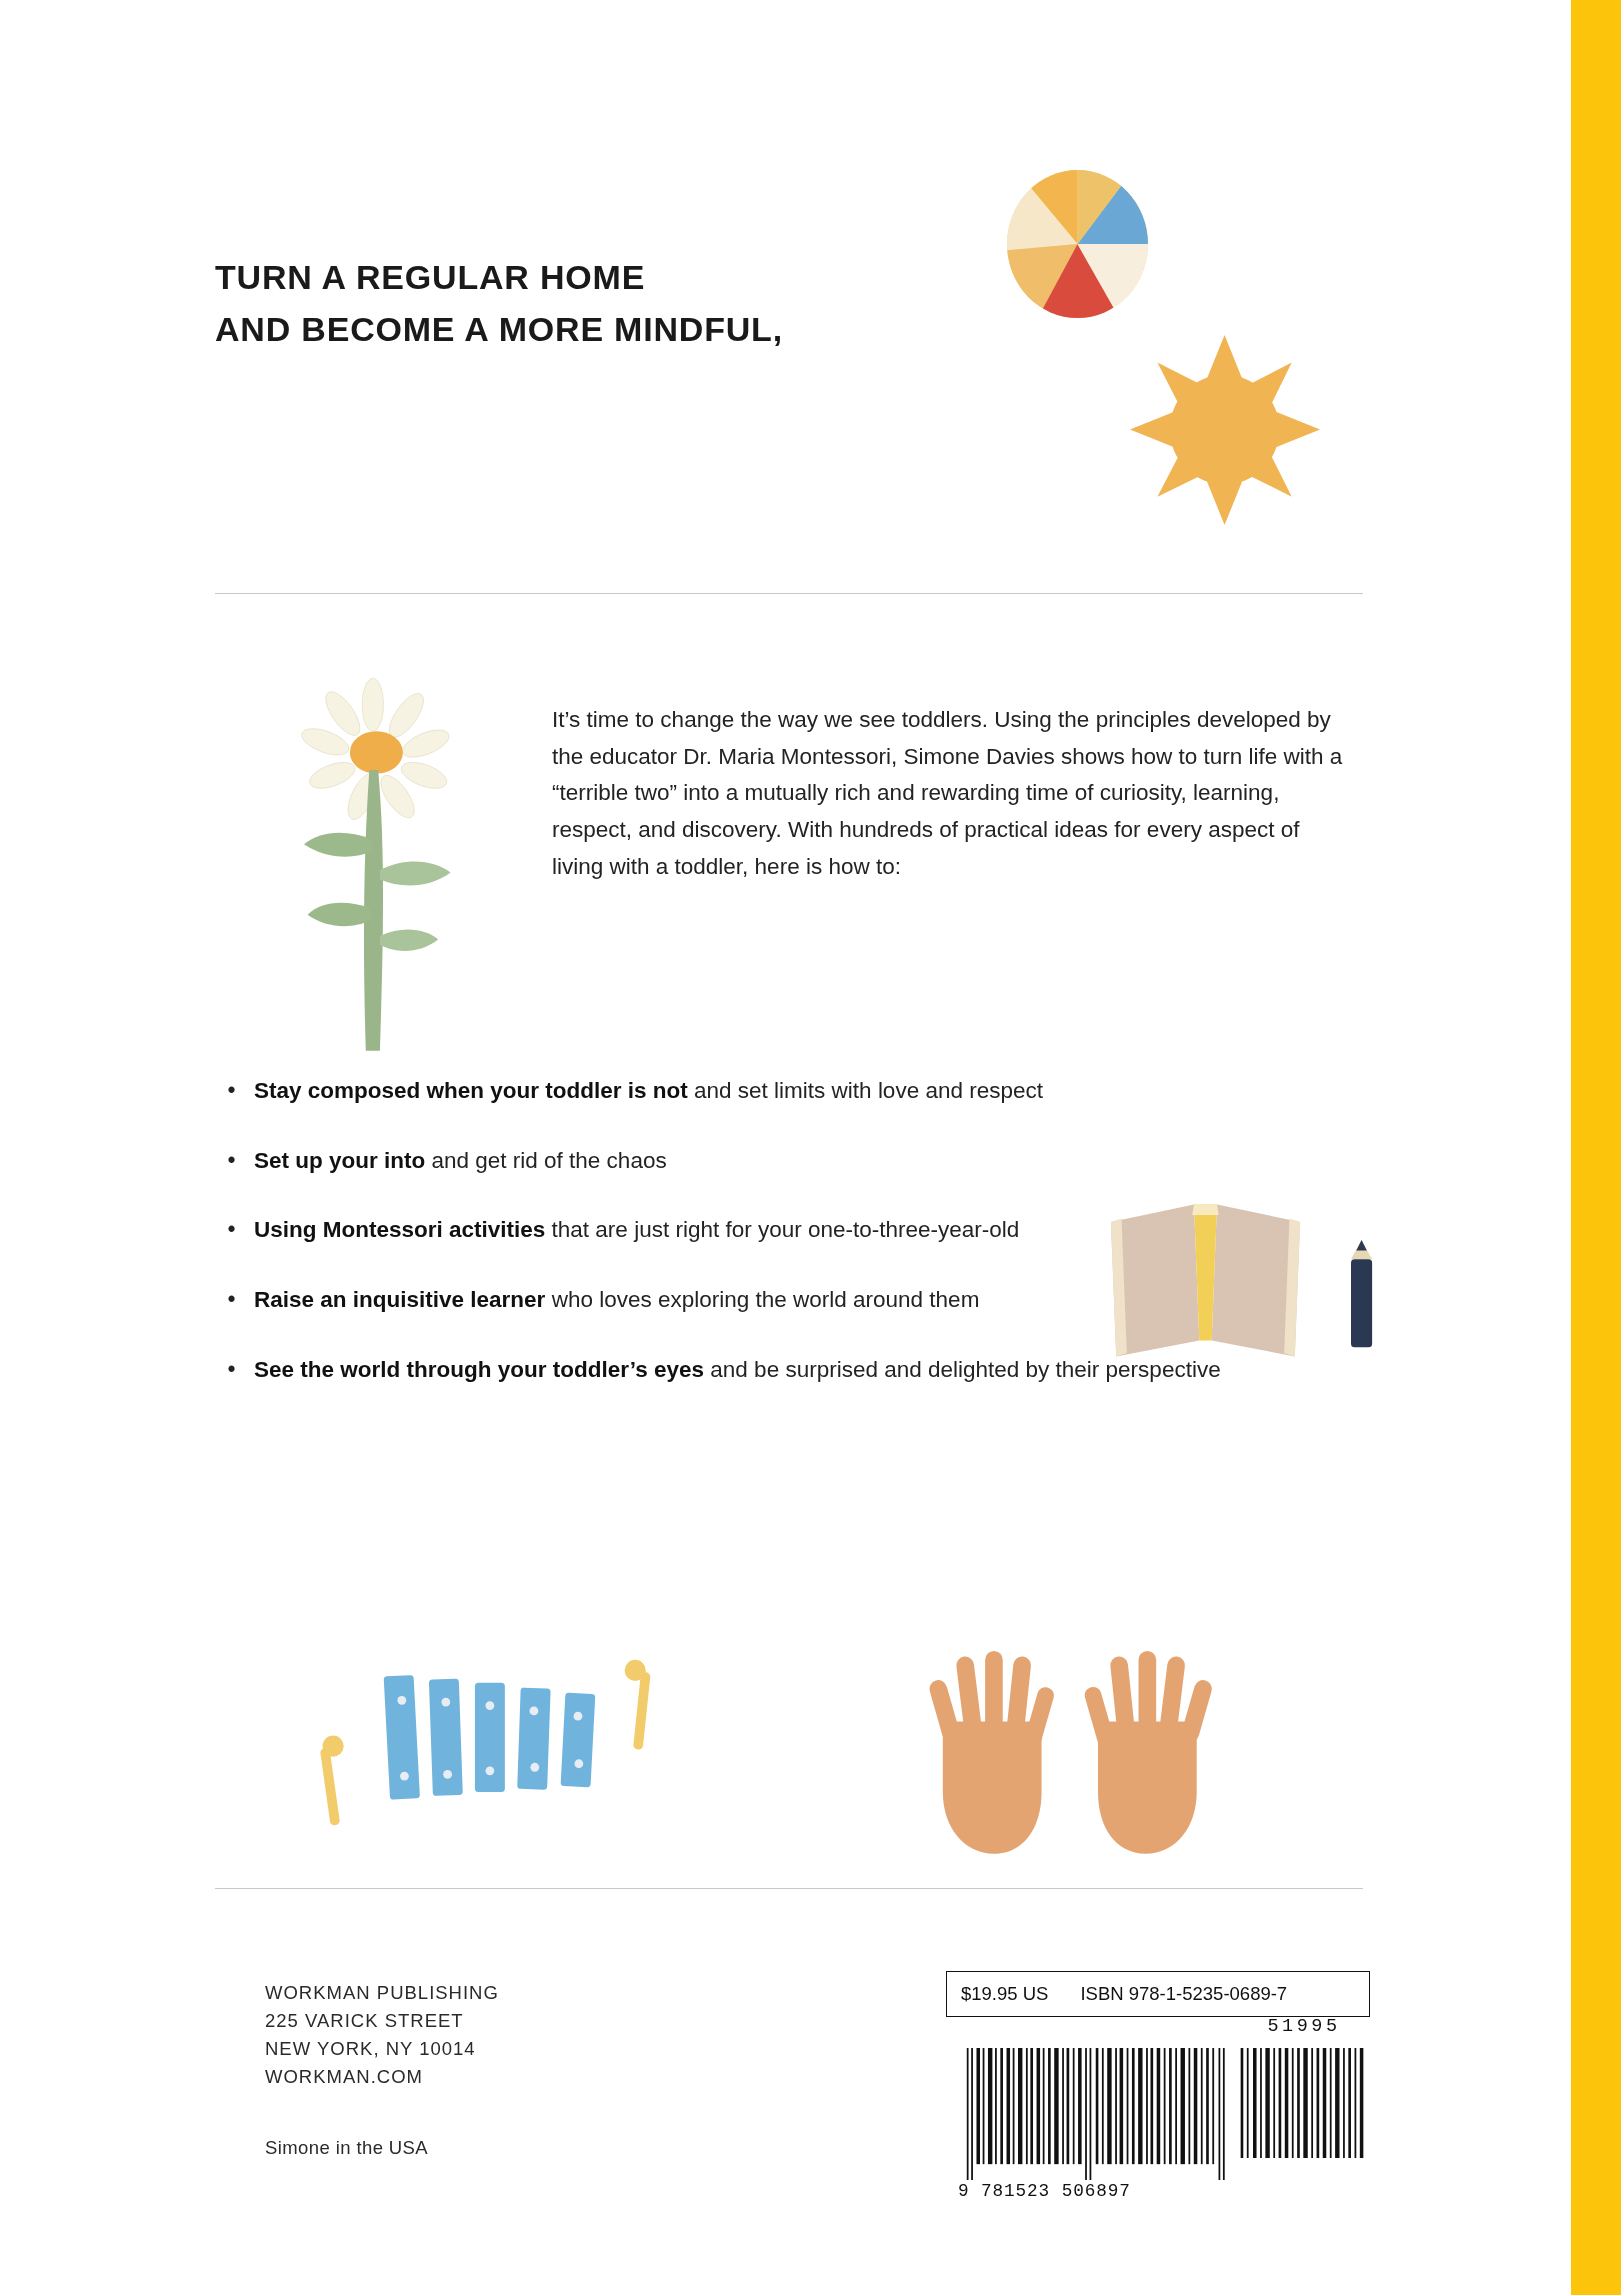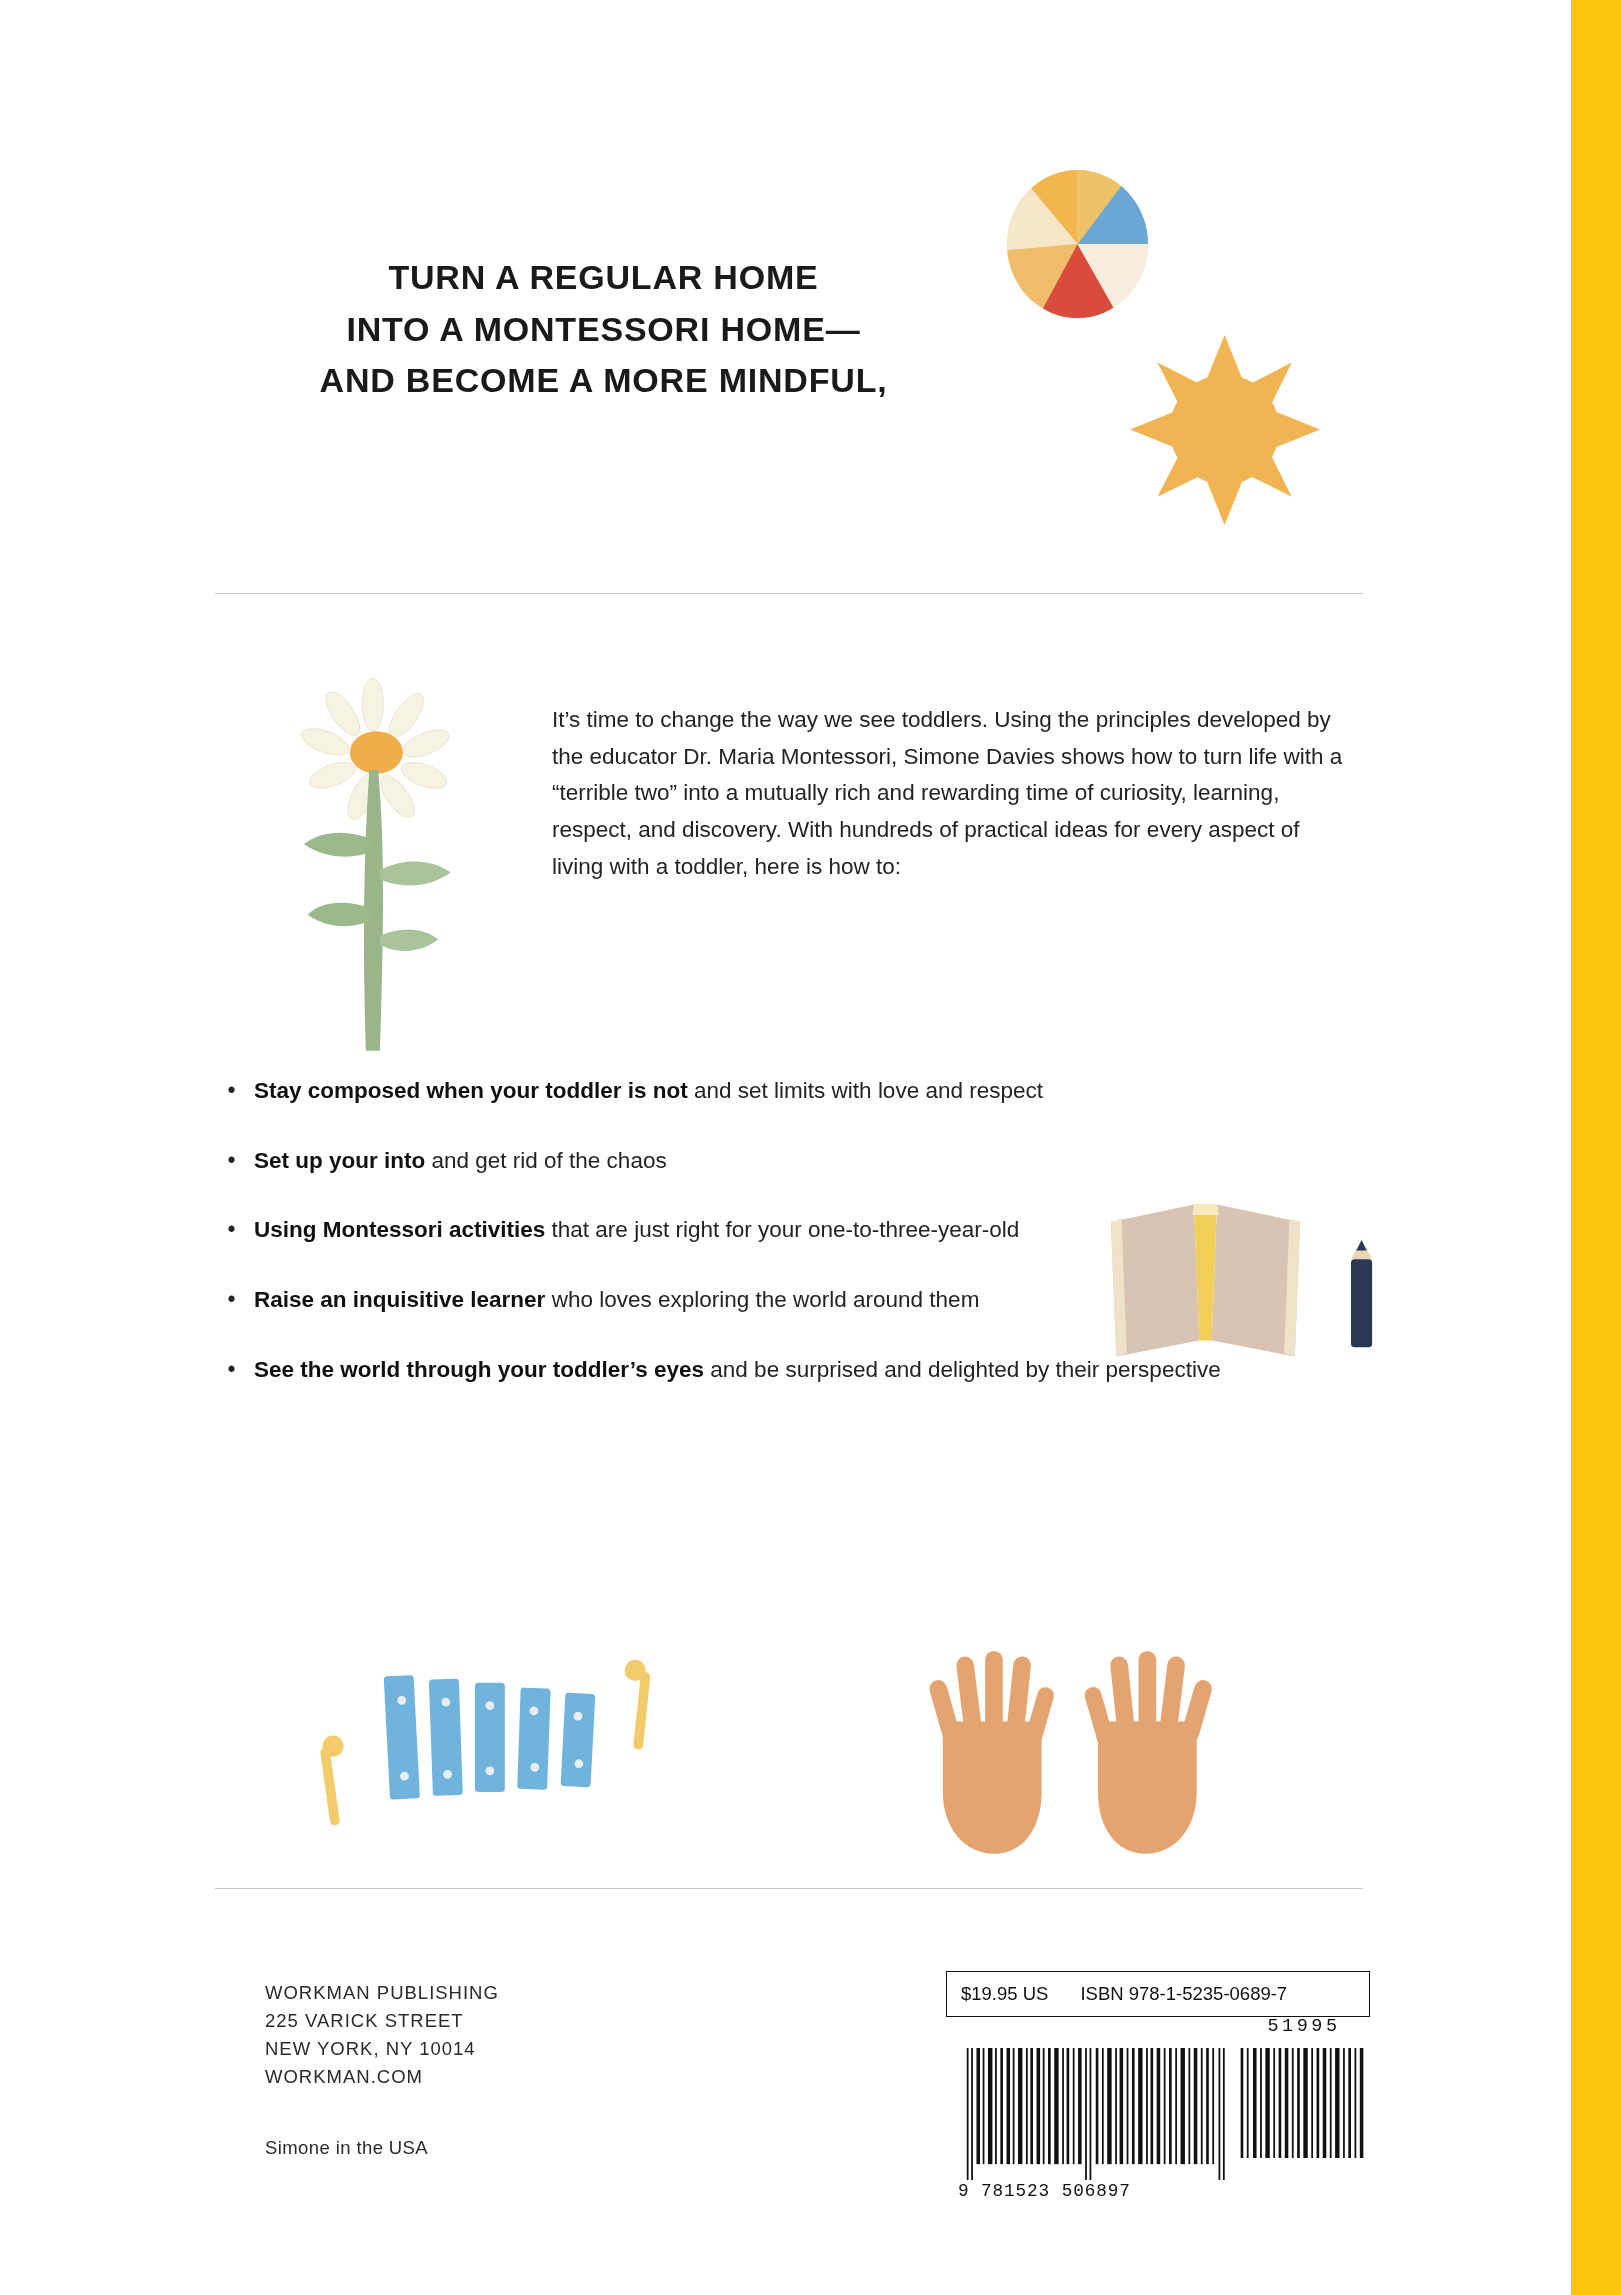--- a/index.html
+++ b/index.html
@@ -40,21 +40,20 @@
     position: absolute;
     left: 215px;
     top: 252px;
     width: 777px;
     font-size: 34px;
     line-height: 1.52;
     font-weight: bold;
     letter-spacing: 0.8px;
     color: #1a1a1a;
     text-transform: uppercase;
-    text-align: center;
   }
   .headline div { white-space: nowrap; }
 
   
   .rule {
     position: absolute;
     left: 215px;
     width: 1148px;
     height: 0.9px;
     background: #c9c9c9;
@@ -192,21 +191,20 @@
   .xylo   { left: 309px;  top: 1651px; width: 397px; height: 207px; }
   .hands  { left: 918px; top: 1651px; width: 300px; height: 216px; }
 </style>
 </head>
 <body>
 
 <div class="page">
 
   <div class="headline">
     <div>TURN A REGULAR HOME</div>
-    <div>INTO A MONTESSORI HOME—</div>
     <div>AND BECOME A MORE MINDFUL,</div>
   </div>
 
   <svg class="illus ball" viewBox="0 0 180 185">
     <defs>
       <clipPath id="ballclip">
           <ellipse cx="90" cy="92" rx="80" ry="84"></ellipse>
         </clipPath>
     </defs>
     <g clip-path="url(#ballclip)">

